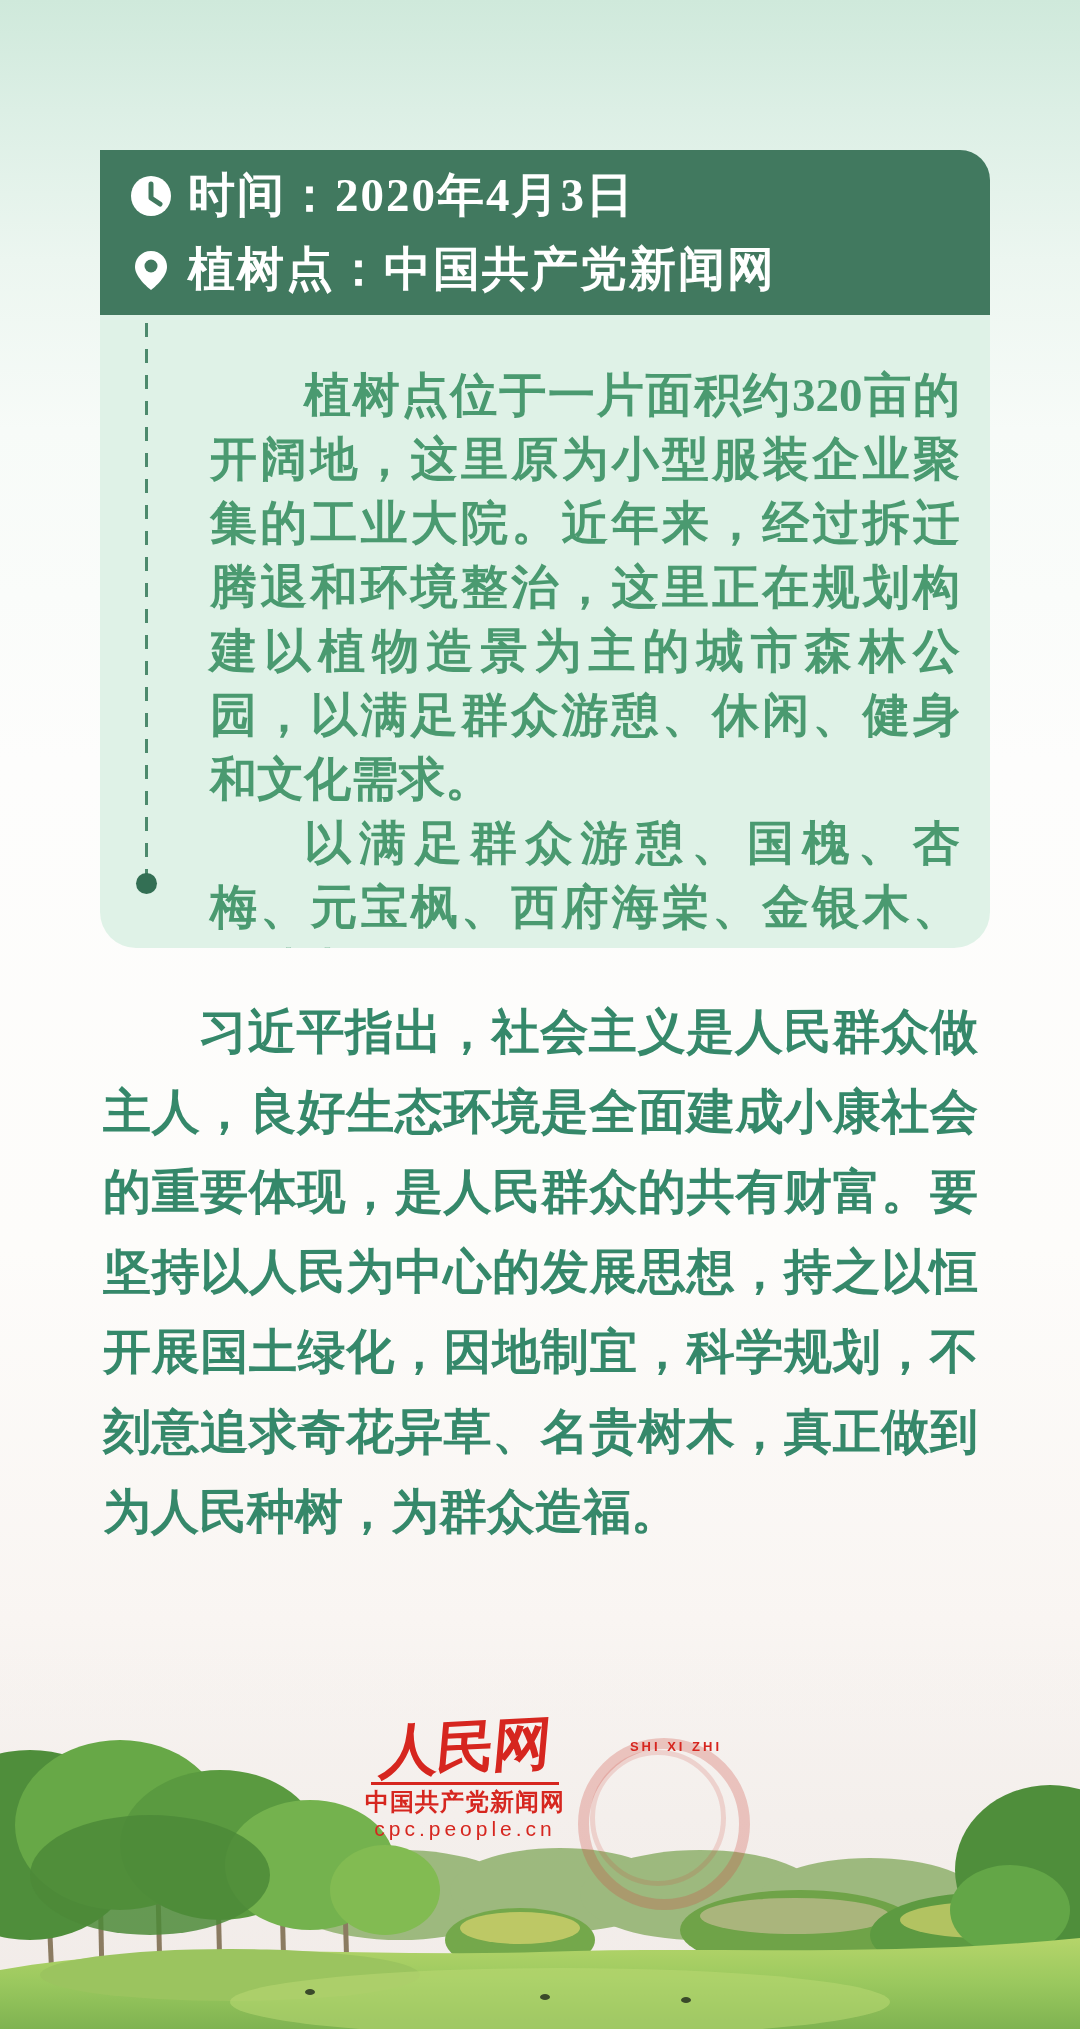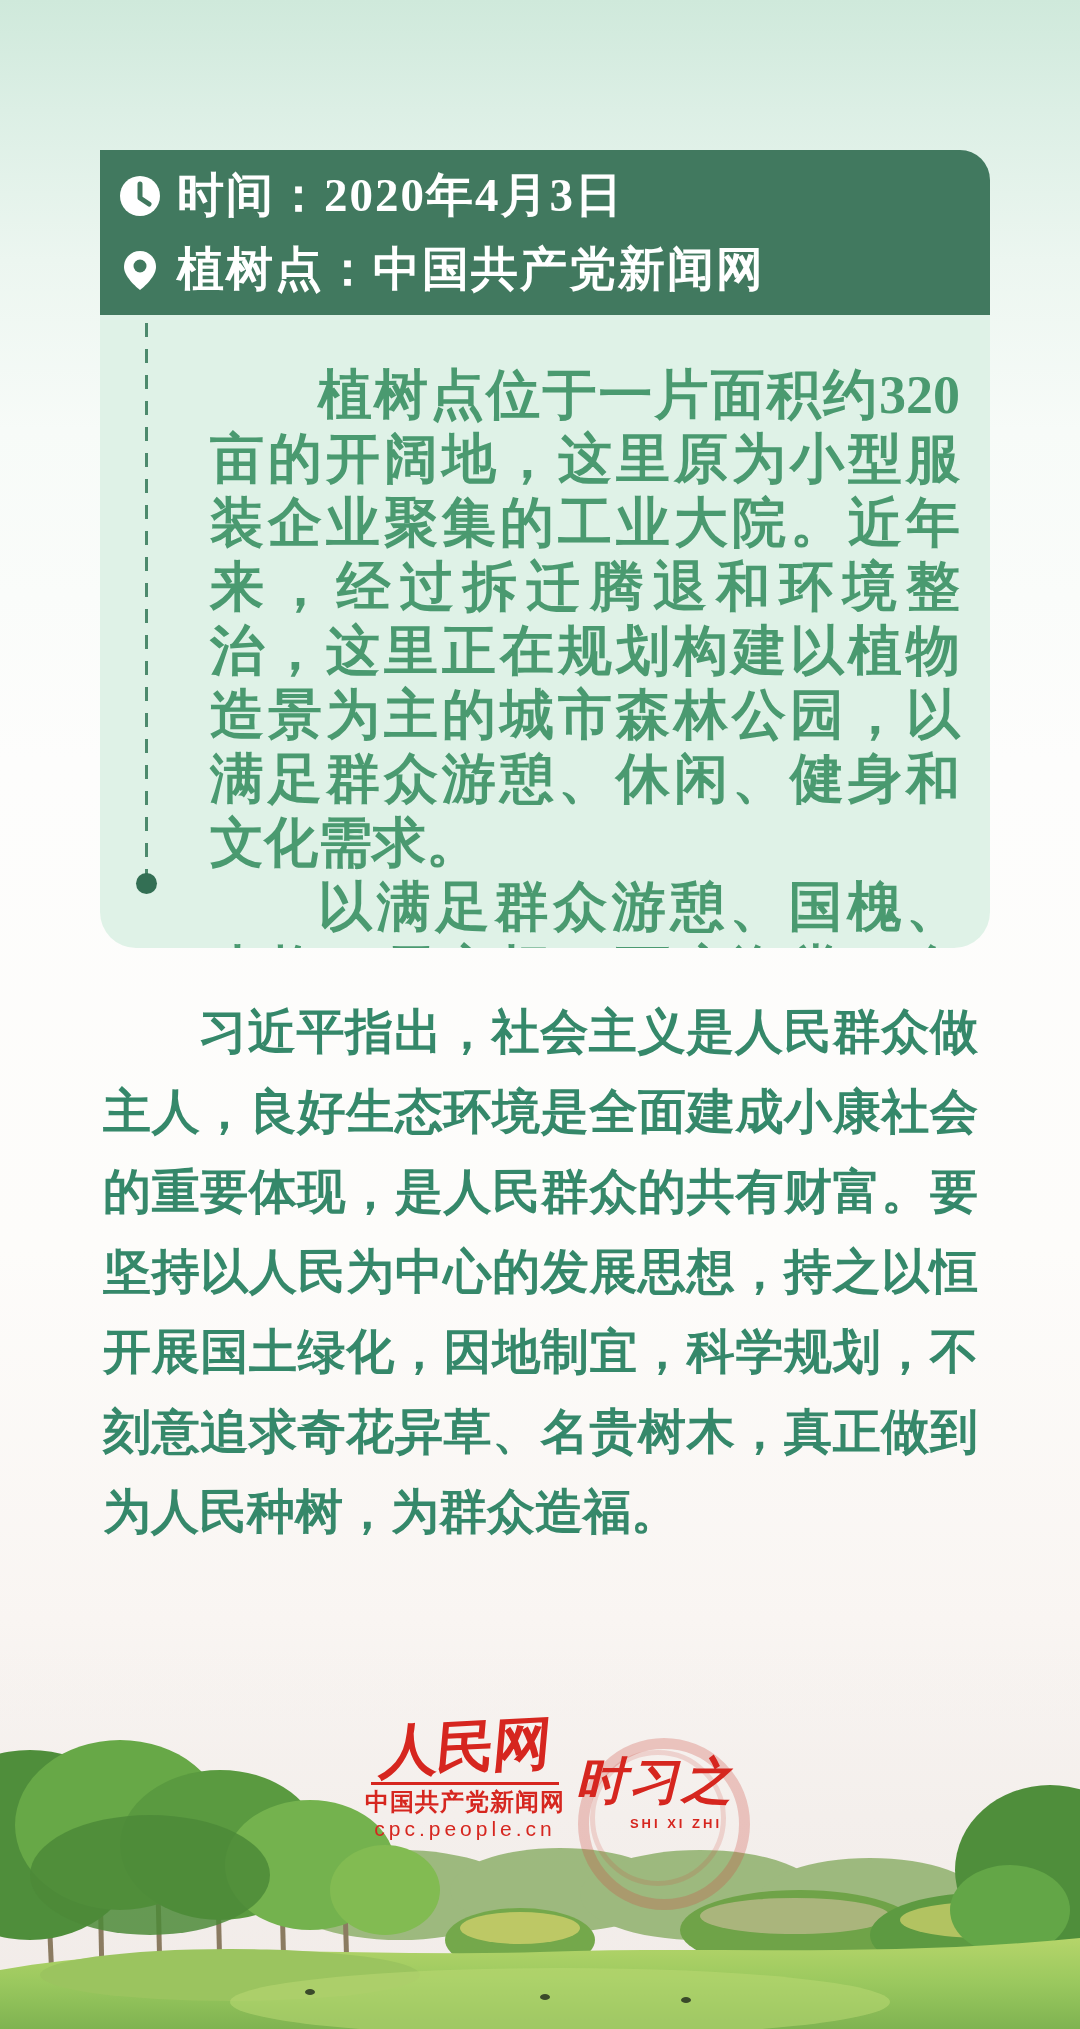--- a/index.html
+++ b/index.html
@@ -11,42 +11,42 @@
       #fdfdfc 760px,#fdfcfa 1250px,#f9f5f2 1620px,#f4efec 1760px);
   }
   
   .card{
     position:absolute;left:100px;top:150px;width:890px;height:798px;
     border-radius:0 30px 36px 36px;overflow:hidden;
   }
   .card-header{
     height:165px;background:#41795f;
     display:flex;flex-direction:column;justify-content:center;gap:8px;
-    padding-left:19px;box-sizing:border-box;
+    padding-left:30px;box-sizing:border-box;
   }
   .hdr-row{display:flex;align-items:center;height:66px;}
   .hdr-icon{width:42px;height:42px;flex:0 0 42px;margin-right:16px;}
   .hdr-text{
     color:#ffffff;font-size:47px;font-weight:bold;letter-spacing:2px;
     white-space:nowrap;
   }
   .card-body{
     height:633px;background:#dff2e7;position:relative;
   }
   .timeline{
     position:absolute;left:45px;top:8px;width:3px;height:552px;
     background:repeating-linear-gradient(180deg,#4d8a6d 0 14px,transparent 14px 26px);
   }
   .timeline-dot{
     position:absolute;left:36px;top:558px;width:21px;height:21px;
     border-radius:50%;background:#336f54;
   }
   .panel-text{
     position:absolute;left:110px;top:48px;width:750px;
-    color:#4a9a70;font-size:54px;line-height:64px;font-weight:bold;
+    color:#4a9a70;font-size:47px;line-height:64px;font-weight:bold;
     text-align:justify;text-justify:inter-ideograph;
   }
   .panel-text p{margin:0;text-indent:2em;}
   
   .quote{
     position:absolute;left:103px;top:992px;width:875px;
     color:#35886a;font-size:48px;line-height:80px;font-weight:bold;
     text-align:justify;text-justify:inter-ideograph;text-indent:2em;
   }
   
@@ -188,15 +188,14 @@
 <div class="pd-logo">
   <div class="pd-script">人民网</div>
   <div class="pd-line"></div>
   <div class="pd-sub">中国共产党新闻网</div>
   <div class="pd-url">cpc.people.cn</div>
 </div>
 
 <div class="sxz-logo">
   <div class="sxz-ring"></div>
   <div class="sxz-ring2"></div>
-  <div class="sxz-title">时习之</div>
   <div class="sxz-sub">SHI XI ZHI</div>
 </div>
 
 </body></html>

